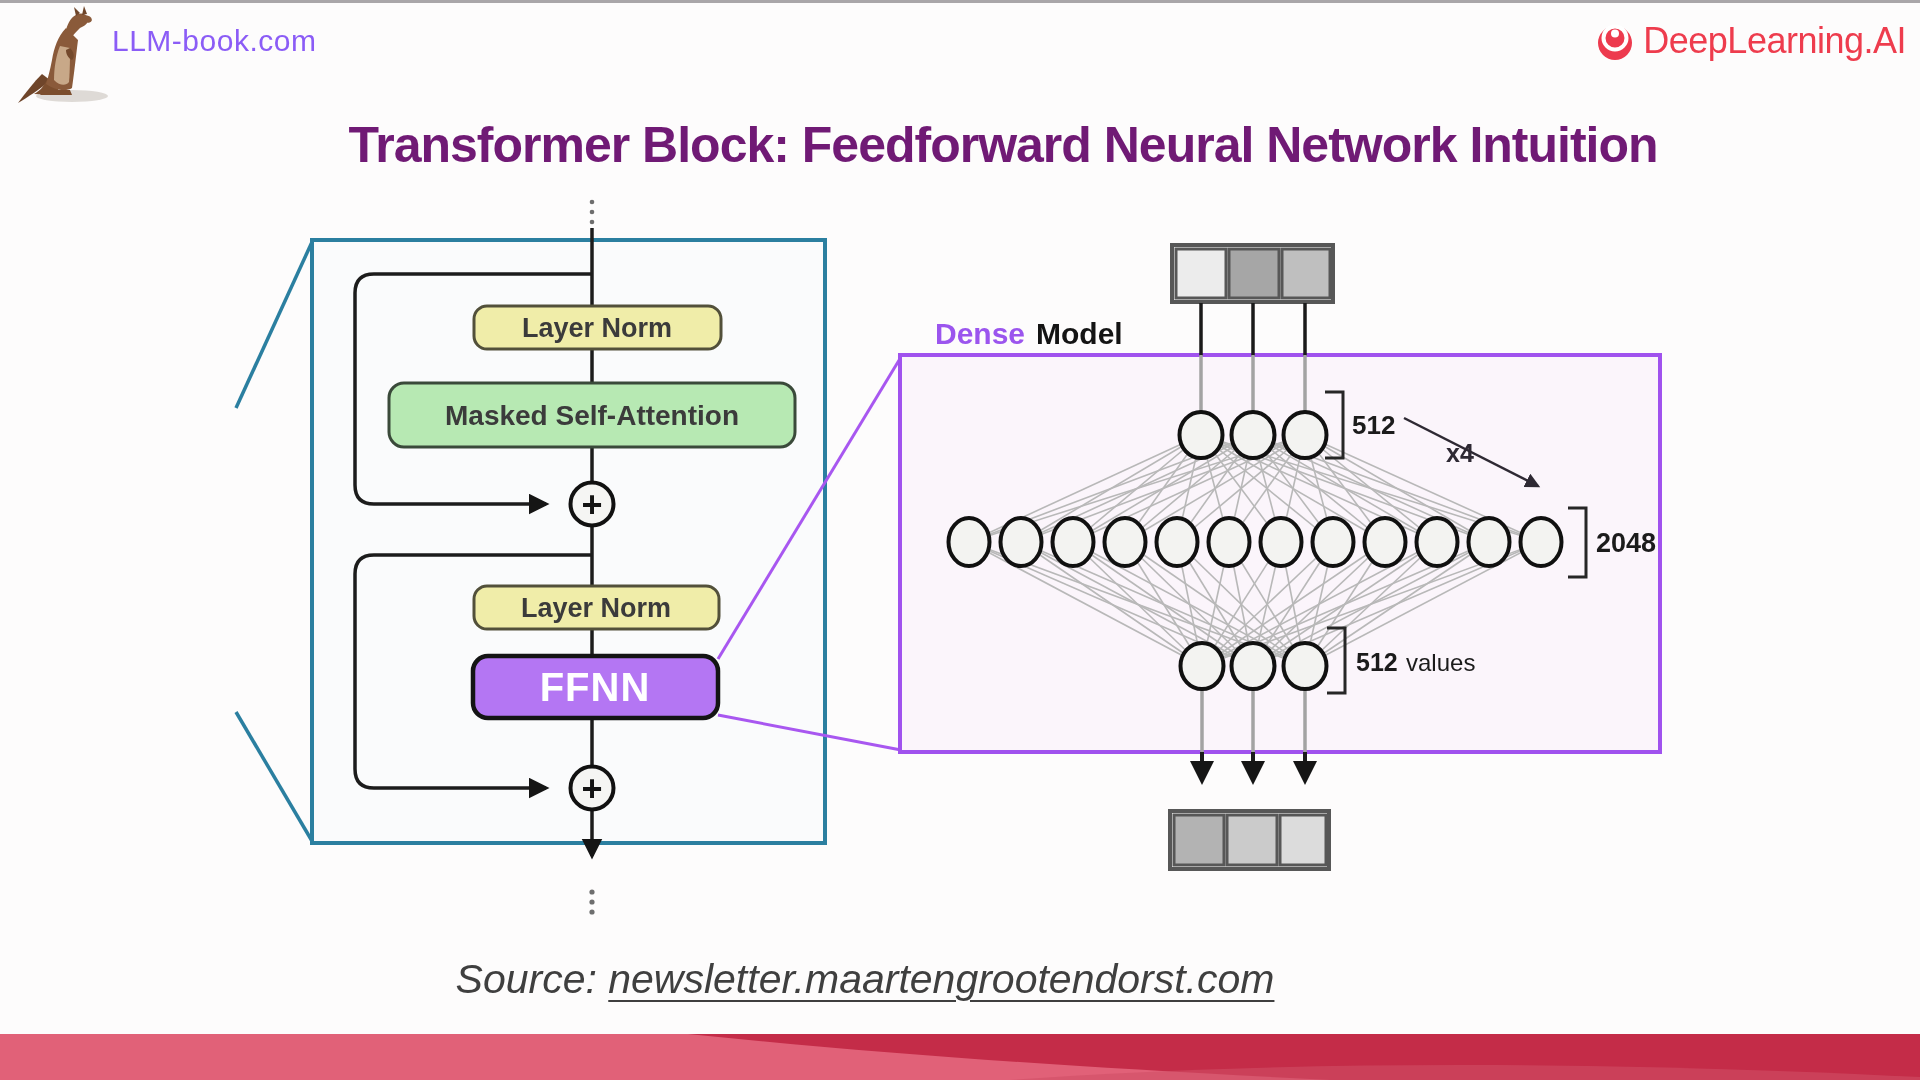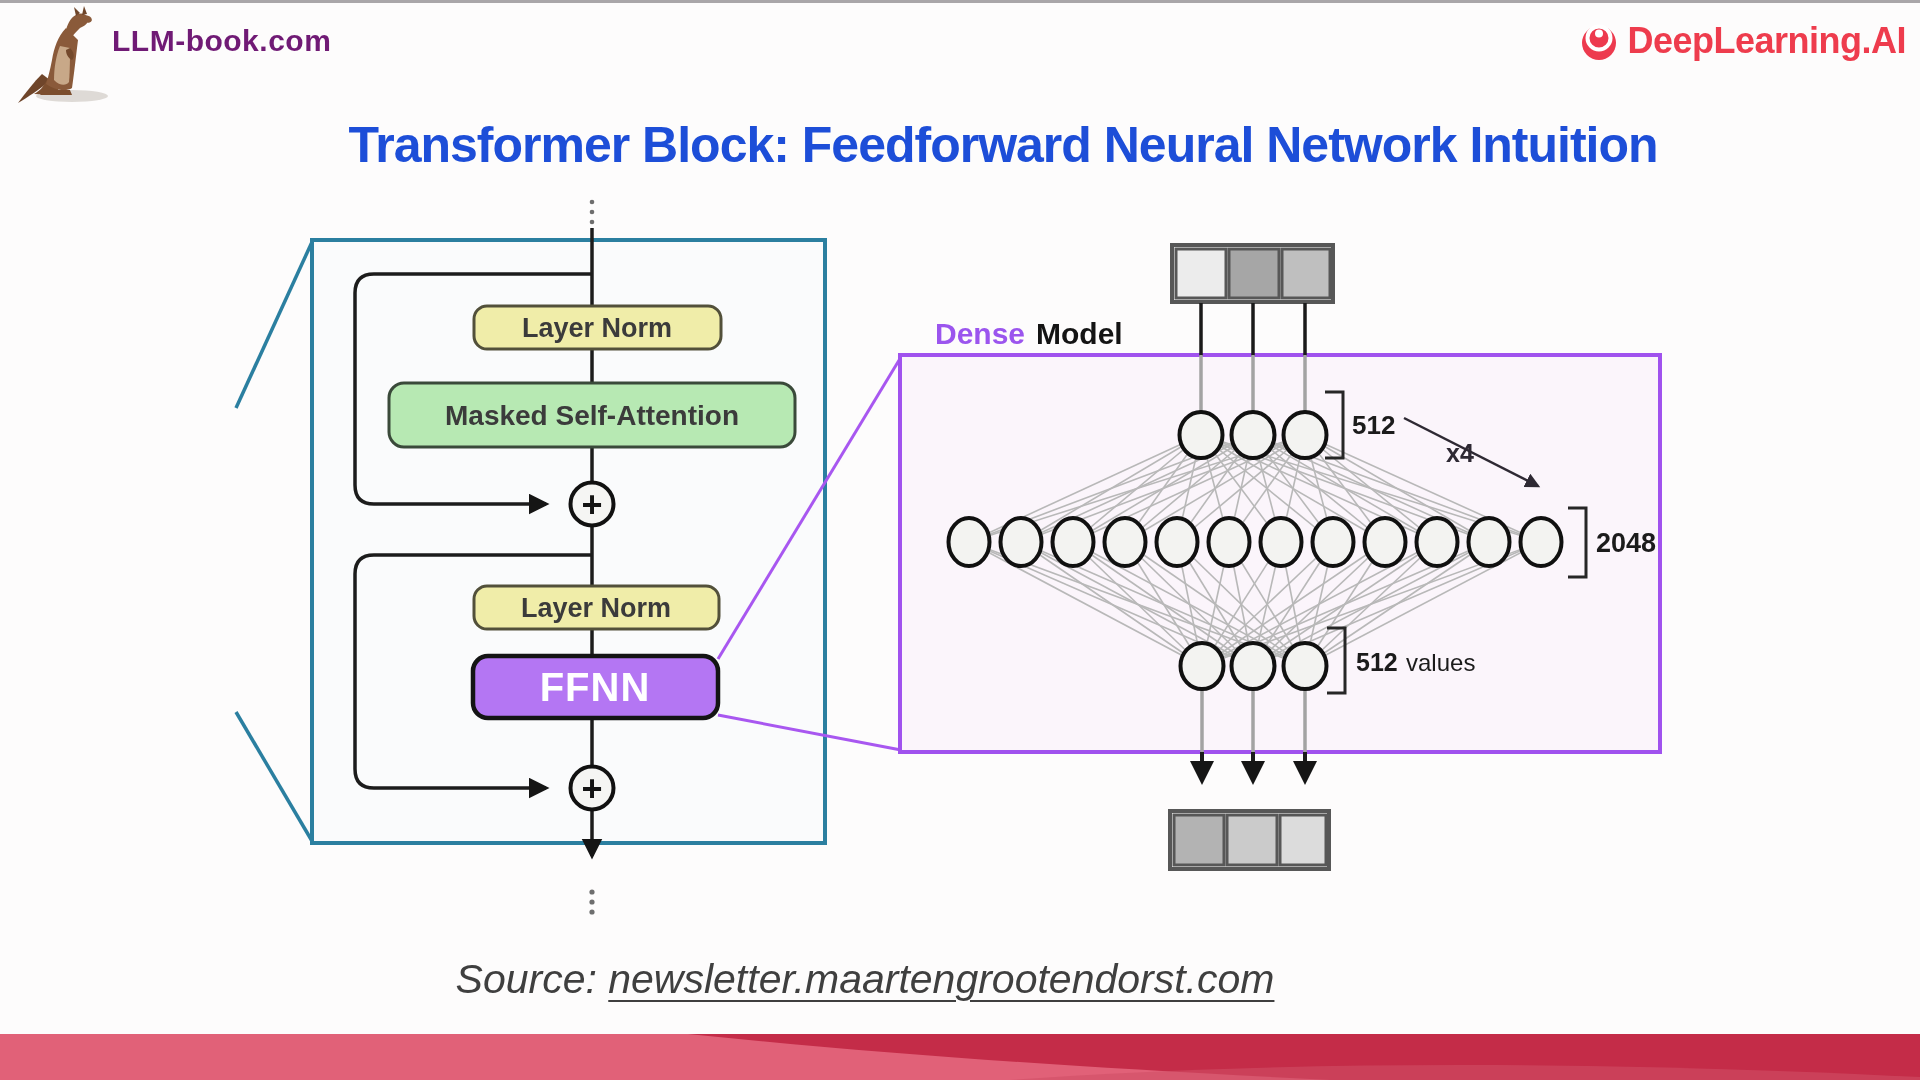--- a/index.html
+++ b/index.html
@@ -3,27 +3,27 @@
 <meta charset="utf-8">
 <style>
   html,body{margin:0;padding:0;}
   body{
     width:1920px;height:1080px;position:relative;overflow:hidden;
     background:#fdfcfc;font-family:"Liberation Sans",sans-serif;
   }
   .topbar{position:absolute;left:0;top:0;width:1920px;height:3px;background:#a9a6a9;}
   
   .mascot{position:absolute;left:14px;top:6px;width:100px;height:100px;}
-  .site-name{position:absolute;left:112px;top:24px;font-size:30px;font-weight:700;color:#701a75;letter-spacing:.5px;}
+  .site-name{position:absolute;left:112px;top:24px;font-size:30px;font-weight:400;color:#8b5cf6;letter-spacing:.5px;}
   .brand{position:absolute;right:14px;top:20px;display:flex;align-items:center;}
   .brand-icon{width:40px;height:40px;margin-right:8px;}
-  .brand-name{font-size:36px;font-weight:700;color:#ee3c4d;letter-spacing:-.5px;}
+  .brand-name{font-size:36px;font-weight:400;color:#ee3c4d;letter-spacing:-.5px;}
   
   .title{position:absolute;top:116px;left:86px;right:0;text-align:center;
-    font-size:50px;font-weight:700;color:#1d4ed8;letter-spacing:-1px;}
+    font-size:50px;font-weight:700;color:#701a75;letter-spacing:-1px;}
   
   .diagram{position:absolute;left:0;top:0;width:1920px;height:1080px;}
   .diagram text{font-family:"Liberation Sans",sans-serif;}
   .teal{stroke:#2b7fa0;stroke-width:3.5;fill:none;}
   .teal-box{stroke:#2b7fa0;stroke-width:4;fill:#fafbfc;}
   .flowline{stroke:#1c1c1c;stroke-width:3.5;fill:none;}
   .skip{stroke:#1c1c1c;stroke-width:3.5;fill:none;}
   .ln-box{fill:#f0eda9;stroke:#52503a;stroke-width:3;}
   .att-box{fill:#b7e9b3;stroke:#3a4a3a;stroke-width:3;}
   .ffnn-box{fill:#b476f3;stroke:#141414;stroke-width:4.5;}

